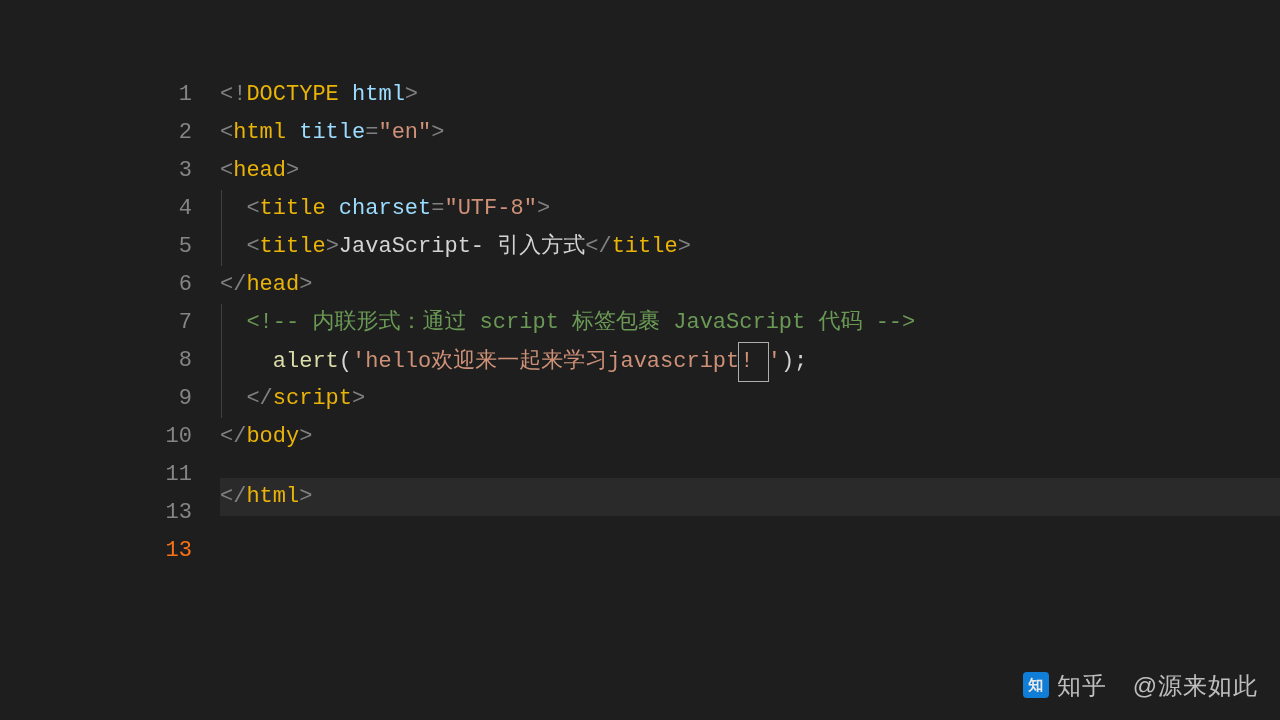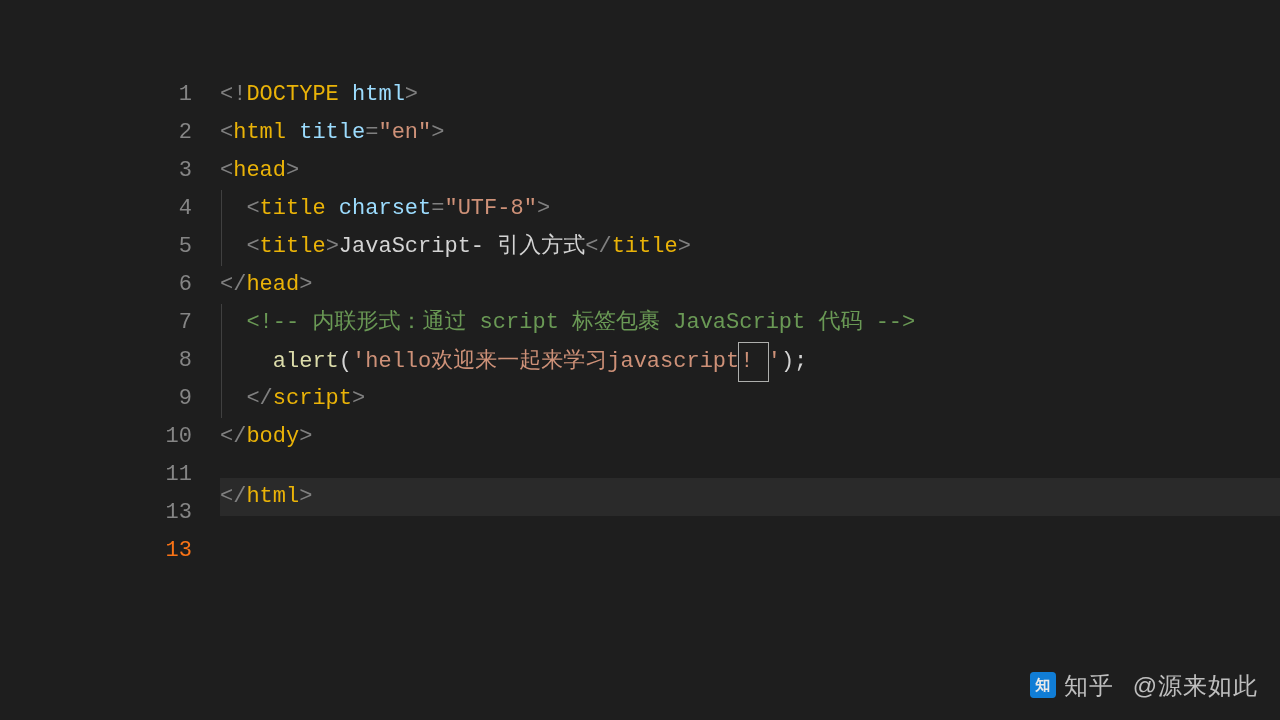--- a/index.html
+++ b/index.html
@@ -114,14 +114,14 @@
       <div class="line"><span class="punct">&lt;/</span><span class="tag">body</span><span class="punct">&gt;</span></div>
       <div class="line active"><span class="punct">&lt;/</span><span class="tag">html</span><span class="punct">&gt;</span></div>
     </div>
 </div>
 
 <div class="watermark">
   <svg class="wm-logo" viewBox="0 0 100 100">
     <rect width="100" height="100" rx="14" fill="#0f88eb"></rect>
     <text x="50" y="68" font-size="58" text-anchor="middle" fill="#fff" font-family="sans-serif" font-weight="bold">知</text>
   </svg><span>知乎</span>
-  <span style="margin-left:11px;">@源来如此</span>
+  <span style="margin-left:18px;">@源来如此</span>
 </div>
 
 </body></html>

